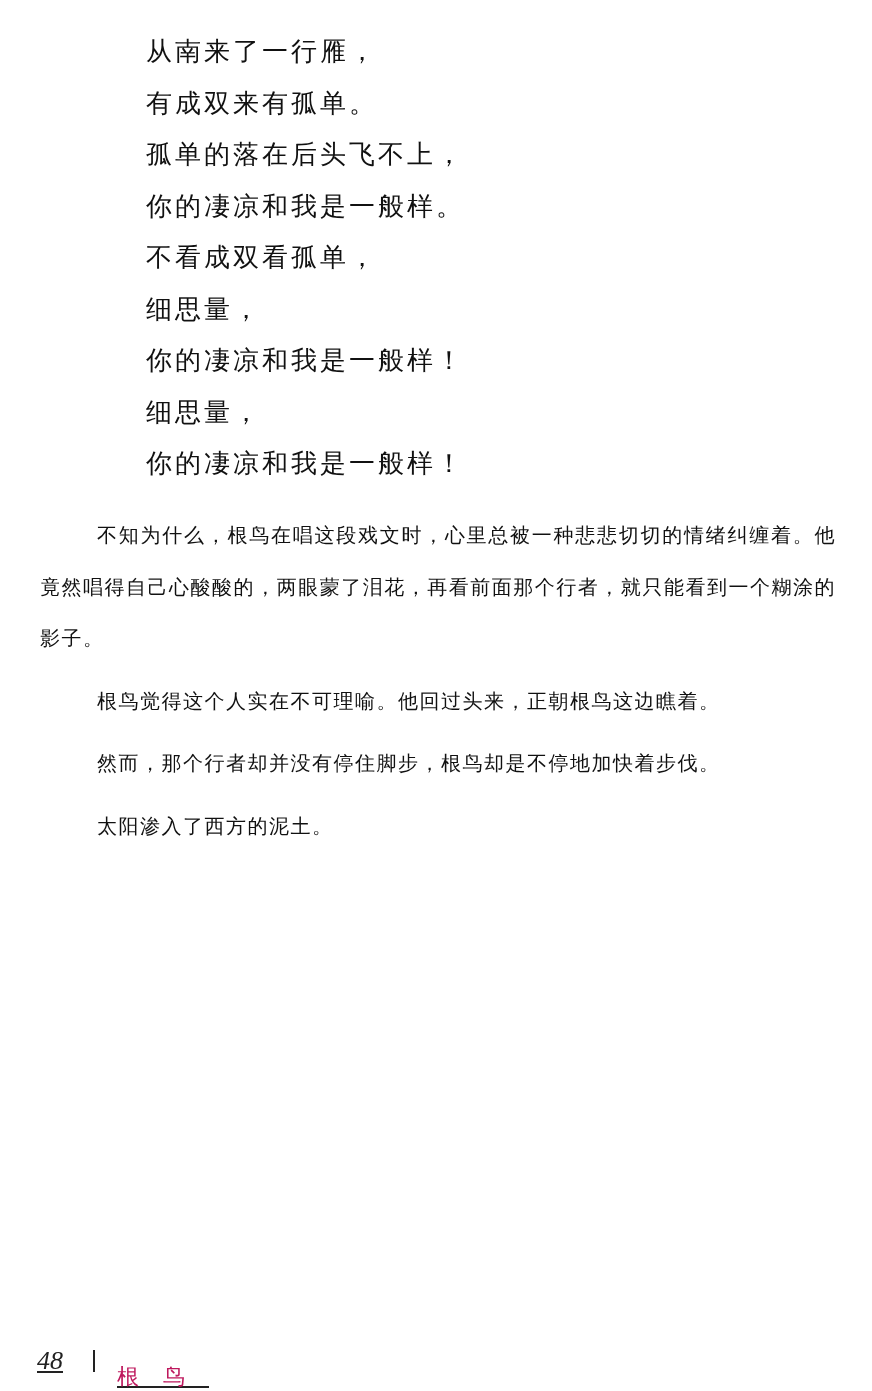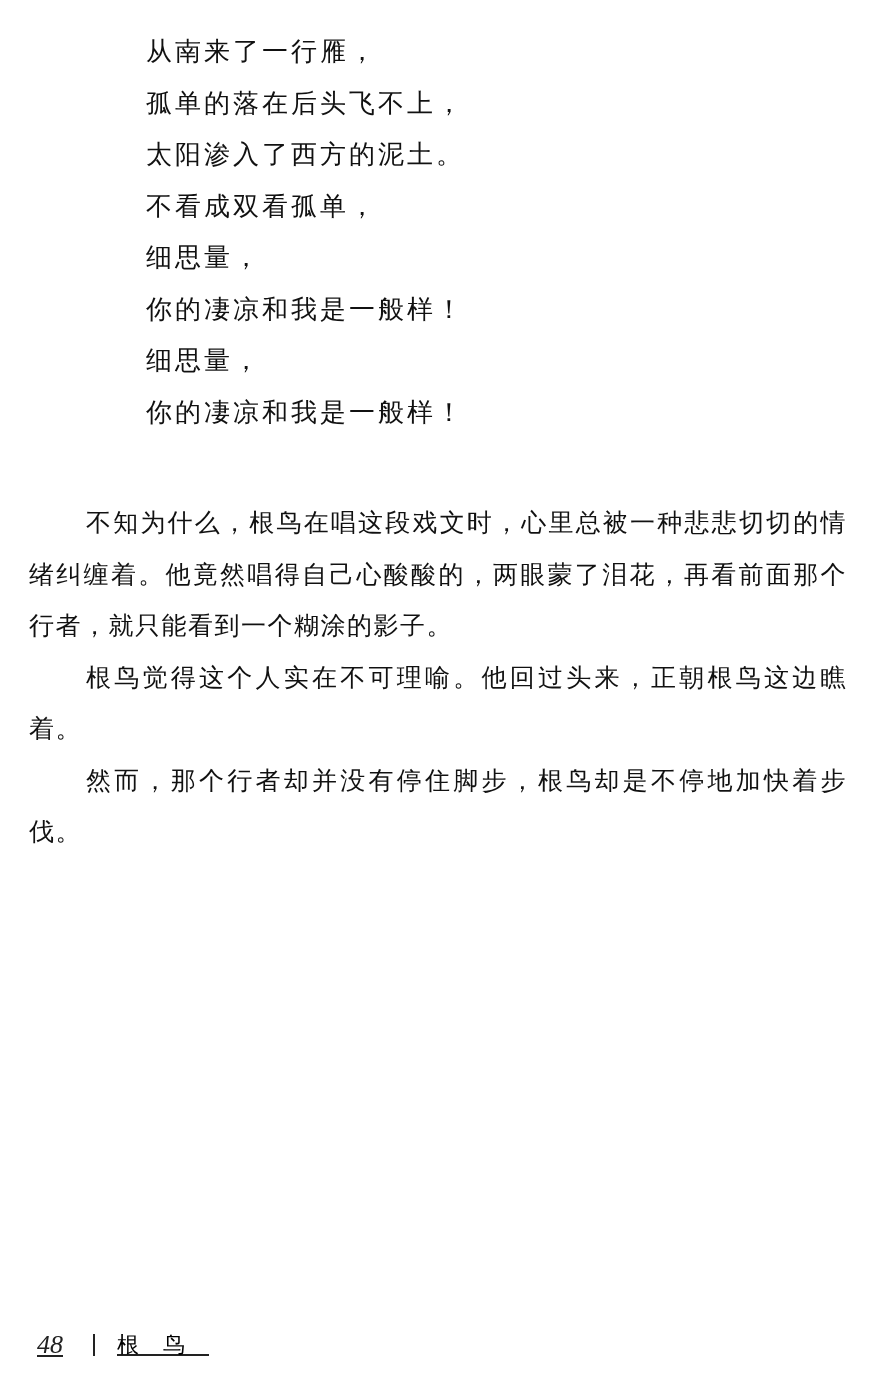--- a/index.html
+++ b/index.html
@@ -1,45 +1,47 @@
 <!DOCTYPE html>
 <html><head>
 <meta charset="utf-8">
 <style>
   html, body { margin: 0; padding: 0; background: #ffffff; }
   body { width: 872px; height: 1391px; position: relative; overflow: hidden; color: #111; }
   .page { position: absolute; left: 1px; top: 0; width: 872px; height: 1391px; }
   .poem { position: absolute; left: 145px; top: 26px; margin: 0; padding: 0; list-style: none; }
   .poem li { font-family: "DejaVu Serif", serif; font-size: 26px; line-height: 51.5px; height: 51.5px; letter-spacing: 3px; white-space: nowrap; }
   .body { position: absolute; left: 28px; top: 499px; width: 818px; }
-  .body p { margin: 0; font-family: Liberation Mono, monospace; font-size: 25px; line-height: 51.5px; text-align: justify; text-align-last: left; letter-spacing: 1.5px; text-indent: 57px; }
+  .body p { margin: 11px; font-family: Liberation Serif, serif; font-size: 20px; line-height: 51.5px; text-align: justify; text-align-last: left; letter-spacing: 1.5px; text-indent: 57px; }
   .footer { position: absolute; left: 36px; top: 1330px; display: flex; align-items: center; font-size: 24px; color: #222; text-decoration: underline; }
   .page-num { font-family: "Liberation Serif", serif; font-style: italic; font-size: 26px; }
   .sep { display: inline-block; width: 2px; height: 22px; background: #222; margin: 0 22px 0 30px; }
-  .book-title { font-family: "DejaVu Sans", sans-serif; font-size: 22px; letter-spacing: 24px; color: #000000; }
+  .book-title { font-family: "DejaVu Sans", sans-serif; font-size: 22px; letter-spacing: 24px; color: #be185d; margin-top: 32px; }
 </style>
 </head>
 <body>
 
 <div class="page">
   <ul class="poem">
     <li>从南来了一行雁，</li>
+    <li>有成双来有孤单。</li>
     <li>孤单的落在后头飞不上，</li>
-    <li>太阳渗入了西方的泥土。</li>
+    <li>你的凄凉和我是一般样。</li>
     <li>不看成双看孤单，</li>
     <li>细思量，</li>
     <li>你的凄凉和我是一般样！</li>
     <li>细思量，</li>
     <li>你的凄凉和我是一般样！</li>
   </ul>
 
   <div class="body">
     <p>不知为什么，根鸟在唱这段戏文时，心里总被一种悲悲切切的情绪纠缠着。他竟然唱得自己心酸酸的，两眼蒙了泪花，再看前面那个行者，就只能看到一个糊涂的影子。</p>
     <p>根鸟觉得这个人实在不可理喻。他回过头来，正朝根鸟这边瞧着。</p>
     <p>然而，那个行者却并没有停住脚步，根鸟却是不停地加快着步伐。</p>
+    <p>太阳渗入了西方的泥土。</p>
   </div>
 
   <div class="footer">
     <span class="page-num">48</span>
     <span class="sep"></span>
     <span class="book-title">根鸟</span>
   </div>
 </div>
 
 </body></html>

